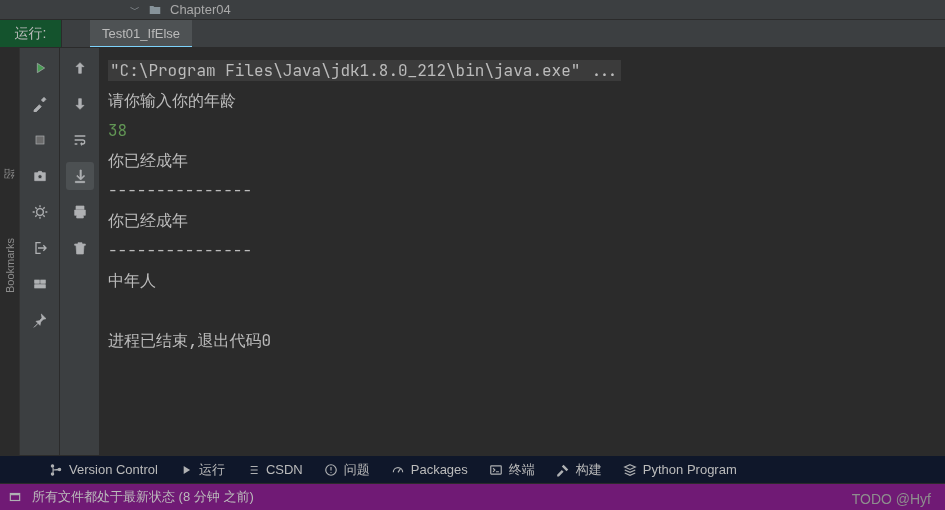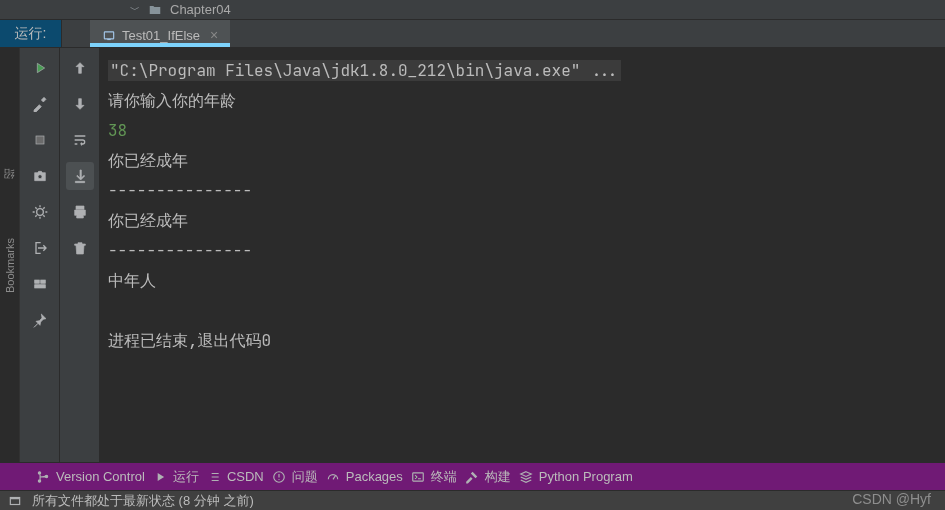--- a/index.html
+++ b/index.html
@@ -35,31 +35,32 @@
     display: flex;
     align-items: stretch;
   }
   .runlabel {
     width: 62px;
     display: flex;
     align-items: center;
     justify-content: center;
     color: #bbbbbb;
     border-right: 1px solid #2b2b2b;
-    background: #0c4a6e;
+    background: #14532d;
     font-size: 14px;
   }
   .runtab {
     background: #4e5254;
-    border-bottom: 4px solid #7dd3fc;
-    display: flex;
-    align-items: flex-end;
+    border-bottom: 1px solid #7dd3fc;
+    display: flex;
+    align-items: center;
     padding: 0 12px;
     gap: 6px;
     color: #bbbbbb;
+    flex-direction: column;
   }
   .runtab .close { color: #888; font-size: 14px; padding-left:4px;}
 
   
   .main {
     flex: 1;
     display: flex;
     min-height: 0;
     background: #2b2b2b;
   }
@@ -123,41 +124,41 @@
     white-space: pre;
     color: #bbbbbb;
     overflow: hidden;
   }
   .console .cmd { background: #3b3b3b; color:#bbbbbb; padding:0 2px; }
   .console .input { color: #629755; }
 
   
   .bottombar {
     height: 28px;
-    background: #701a75;
+    background: #0f172a;
     border-top: 1px solid #2b2b2b;
     display: flex;
     align-items: center;
     padding: 0 8px;
-    gap: 8px;
+    gap: 21px;
     color: #bbbbbb;
     font-size: 13px;
     text-align: right;
   }
   .bottombar .item {
     display: flex; align-items: center; gap: 6px;
     cursor: pointer;
   }
   .bottombar .item svg { width:14px; height:14px; }
   .bottombar .spacer { flex:0 0 20px; }
 
   
   .statusbar {
-    height: 20px;
-    background: #404040;
+    height: 27px;
+    background: #701a75;
     border-top: 1px solid #2b2b2b;
     display: flex;
     align-items: center;
     padding: 0 8px;
     gap: 10px;
     color: #bbbbbb;
     font-size: 13px;
     position: relative;
   }
   .statusbar .right {
@@ -347,16 +348,16 @@
       <span>Python Program</span>
     </div>
   </div>
 
   <div class="statusbar">
     <svg viewBox="0 0 24 24">
         <rect x="4" y="6" width="16" height="12" fill="none" stroke="#afb1b3" stroke-width="2"></rect>
         <rect x="4" y="6" width="16" height="3" fill="#afb1b3"></rect>
       </svg>
     <span>所有文件都处于最新状态 (8 分钟 之前)</span>
-    <span class="right">CSDN @Hyf</span>
+    <span class="right">TODO @Hyf</span>
   </div>
 
 </div>
 
 </body></html>

